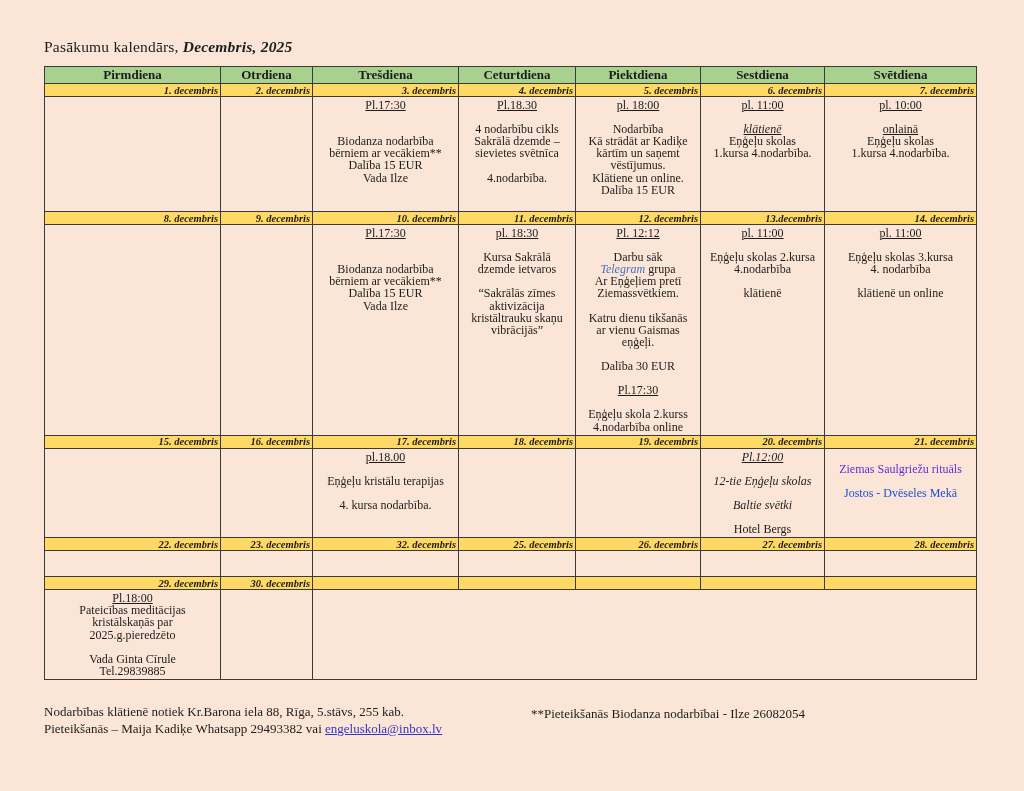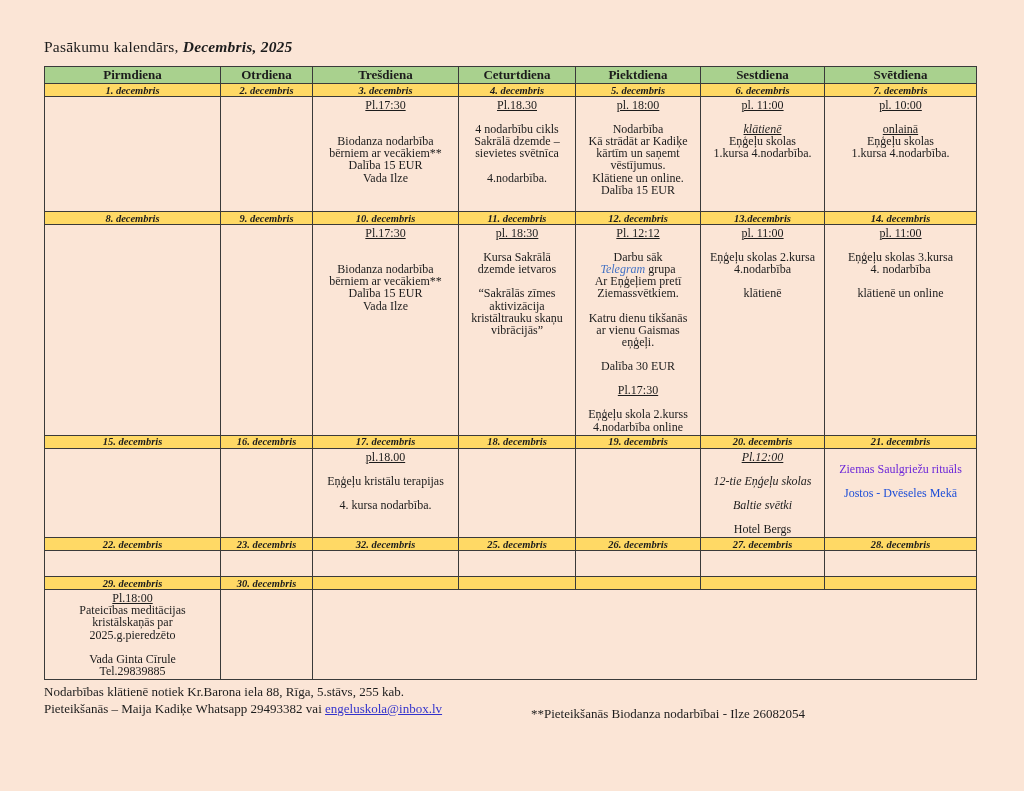--- a/index.html
+++ b/index.html
@@ -20,32 +20,32 @@
   }
   .cal th, .cal td { border:1px solid #3a3a3a; overflow:hidden; }
   .cal th {
     background:var(--header-bg,#a9d18e);
     font-size:13px; font-weight:bold; text-align:center;
     height:17px; padding:0 2px; vertical-align:middle;
   }
   .date-row td {
     background:var(--date-bg,#ffd965);
     font-size:10.5px; font-weight:bold; font-style:italic;
-    text-align:center; height:13px; line-height:11px; padding:0 2px;
+    text-align:right; height:13px; line-height:11px; padding:0 2px;
   }
   .content-row td {
     vertical-align:top; text-align:center;
     font-size:12px; padding:2px 3px;
   }
   .line { line-height:12.1px; min-height:12.1px; white-space:nowrap; }
   .b { font-weight:normal; }
   .i { font-style:italic; }
   .u { text-decoration:underline; }
 
-  .footer { position:absolute; left:44px; top:684px; font-size:13px; line-height:16.5px; }
+  .footer { position:absolute; left:44px; top:704px; font-size:13px; line-height:16.5px; }
   .footer-right { position:absolute; left:531px; top:706px; font-size:13px; }
   a.mail-link { color:var(--link,#3333cc); text-decoration:underline; cursor:pointer; }
 </style>
 </head>
 <body>
 
 <div class="doc-title">
   <span>Pasākumu kalendārs, </span><span class="em">Decembris, 2025</span>
 </div>
 

